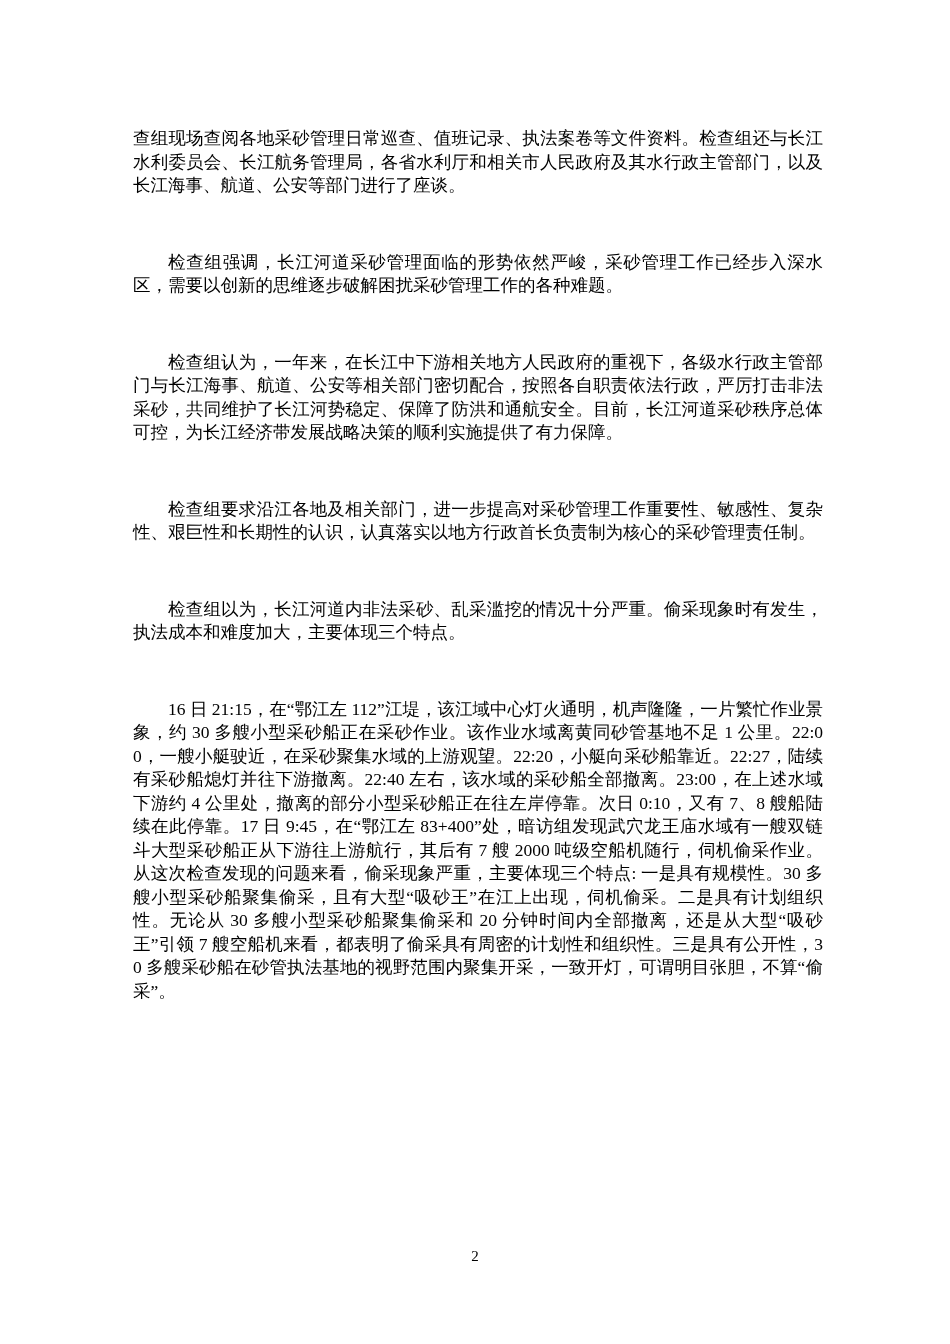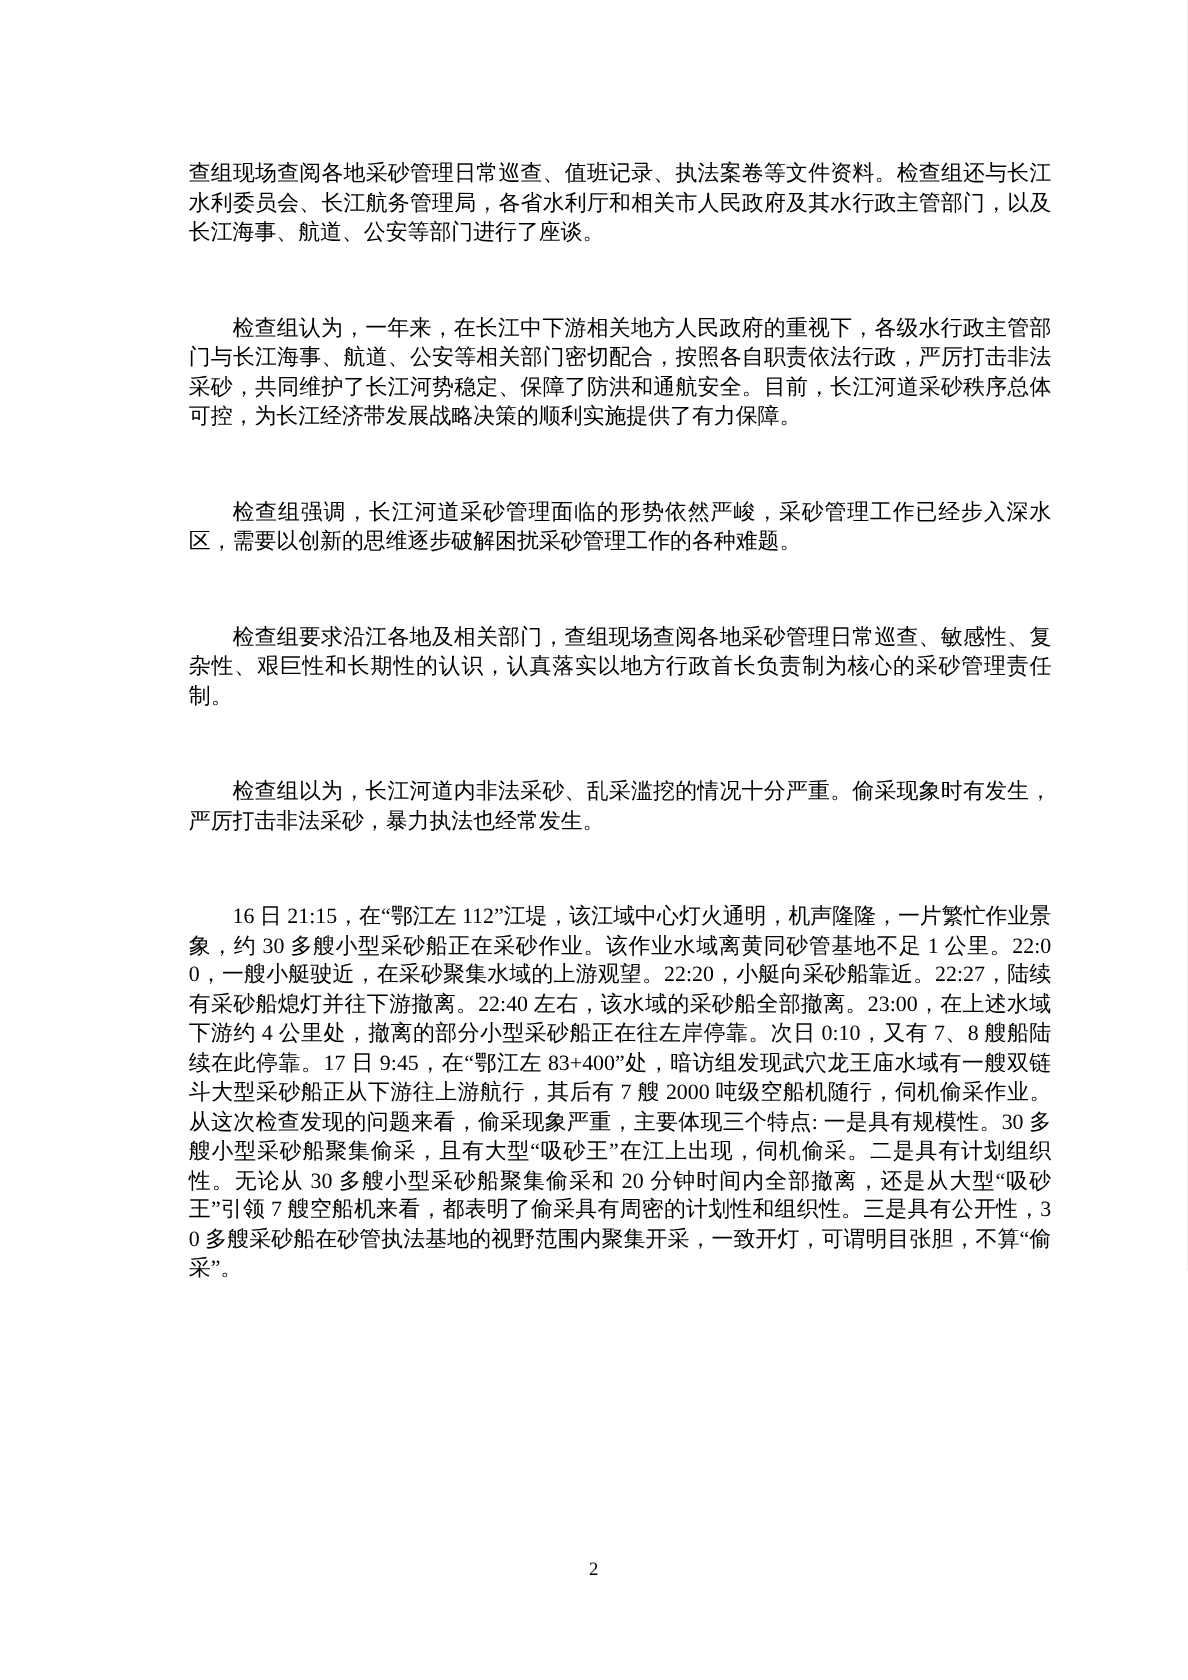--- a/index.html
+++ b/index.html
@@ -12,21 +12,21 @@
     width: 950px;
     height: 1344px;
     margin: 0 auto;
     background: #ffffff;
     overflow: hidden;
     font-family: "Liberation Serif", "DejaVu Serif", serif;
     color: #000000;
   }
   .doc {
     position: absolute;
-    left: 151px;
+    left: 133px;
     top: 127px;
     width: 690px;
     font-size: 17.5px;
     line-height: 23.5px;
     text-align: justify;
   }
   .doc p {
     margin: 0 0 53px 0;
     text-indent: 2em;
     word-break: break-all;
@@ -43,20 +43,20 @@
     font-size: 15px;
     line-height: 20px;
   }
 </style>
 </head>
 <body>
 
 <div class="page">
   <div class="doc">
     <p class="first">查组现场查阅各地采砂管理日常巡查、值班记录、执法案卷等文件资料。检查组还与长江水利委员会、长江航务管理局，各省水利厅和相关市人民政府及其水行政主管部门，以及长江海事、航道、公安等部门进行了座谈。</p>
+    <p>检查组强调，长江河道采砂管理面临的形势依然严峻，采砂管理工作已经步入深水区，需要以创新的思维逐步破解困扰采砂管理工作的各种难题。</p>
     <p>检查组认为，一年来，在长江中下游相关地方人民政府的重视下，各级水行政主管部门与长江海事、航道、公安等相关部门密切配合，按照各自职责依法行政，严厉打击非法采砂，共同维护了长江河势稳定、保障了防洪和通航安全。目前，长江河道采砂秩序总体可控，为长江经济带发展战略决策的顺利实施提供了有力保障。</p>
-    <p>检查组强调，长江河道采砂管理面临的形势依然严峻，采砂管理工作已经步入深水区，需要以创新的思维逐步破解困扰采砂管理工作的各种难题。</p>
-    <p>检查组要求沿江各地及相关部门，查组现场查阅各地采砂管理日常巡查、敏感性、复杂性、艰巨性和长期性的认识，认真落实以地方行政首长负责制为核心的采砂管理责任制。</p>
-    <p>检查组以为，长江河道内非法采砂、乱采滥挖的情况十分严重。偷采现象时有发生，严厉打击非法采砂，暴力执法也经常发生。</p>
+    <p>检查组要求沿江各地及相关部门，进一步提高对采砂管理工作重要性、敏感性、复杂性、艰巨性和长期性的认识，认真落实以地方行政首长负责制为核心的采砂管理责任制。</p>
+    <p>检查组以为，长江河道内非法采砂、乱采滥挖的情况十分严重。偷采现象时有发生，执法成本和难度加大，主要体现三个特点。</p>
     <p>16 日 21:15，在“鄂江左 112”江堤，该江域中心灯火通明，机声隆隆，一片繁忙作业景象，约 30 多艘小型采砂船正在采砂作业。该作业水域离黄同砂管基地不足 1 公里。22:00，一艘小艇驶近，在采砂聚集水域的上游观望。22:20，小艇向采砂船靠近。22:27，陆续有采砂船熄灯并往下游撤离。22:40 左右，该水域的采砂船全部撤离。23:00，在上述水域下游约 4 公里处，撤离的部分小型采砂船正在往左岸停靠。次日 0:10，又有 7、8 艘船陆续在此停靠。17 日 9:45，在“鄂江左 83+400”处，暗访组发现武穴龙王庙水域有一艘双链斗大型采砂船正从下游往上游航行，其后有 7 艘 2000 吨级空船机随行，伺机偷采作业。从这次检查发现的问题来看，偷采现象严重，主要体现三个特点: 一是具有规模性。30 多艘小型采砂船聚集偷采，且有大型“吸砂王”在江上出现，伺机偷采。二是具有计划组织性。无论从 30 多艘小型采砂船聚集偷采和 20 分钟时间内全部撤离，还是从大型“吸砂王”引领 7 艘空船机来看，都表明了偷采具有周密的计划性和组织性。三是具有公开性，30 多艘采砂船在砂管执法基地的视野范围内聚集开采，一致开灯，可谓明目张胆，不算“偷采”。</p>
   </div>
   <div class="page-num">2</div>
 </div>
 
 </body></html>

